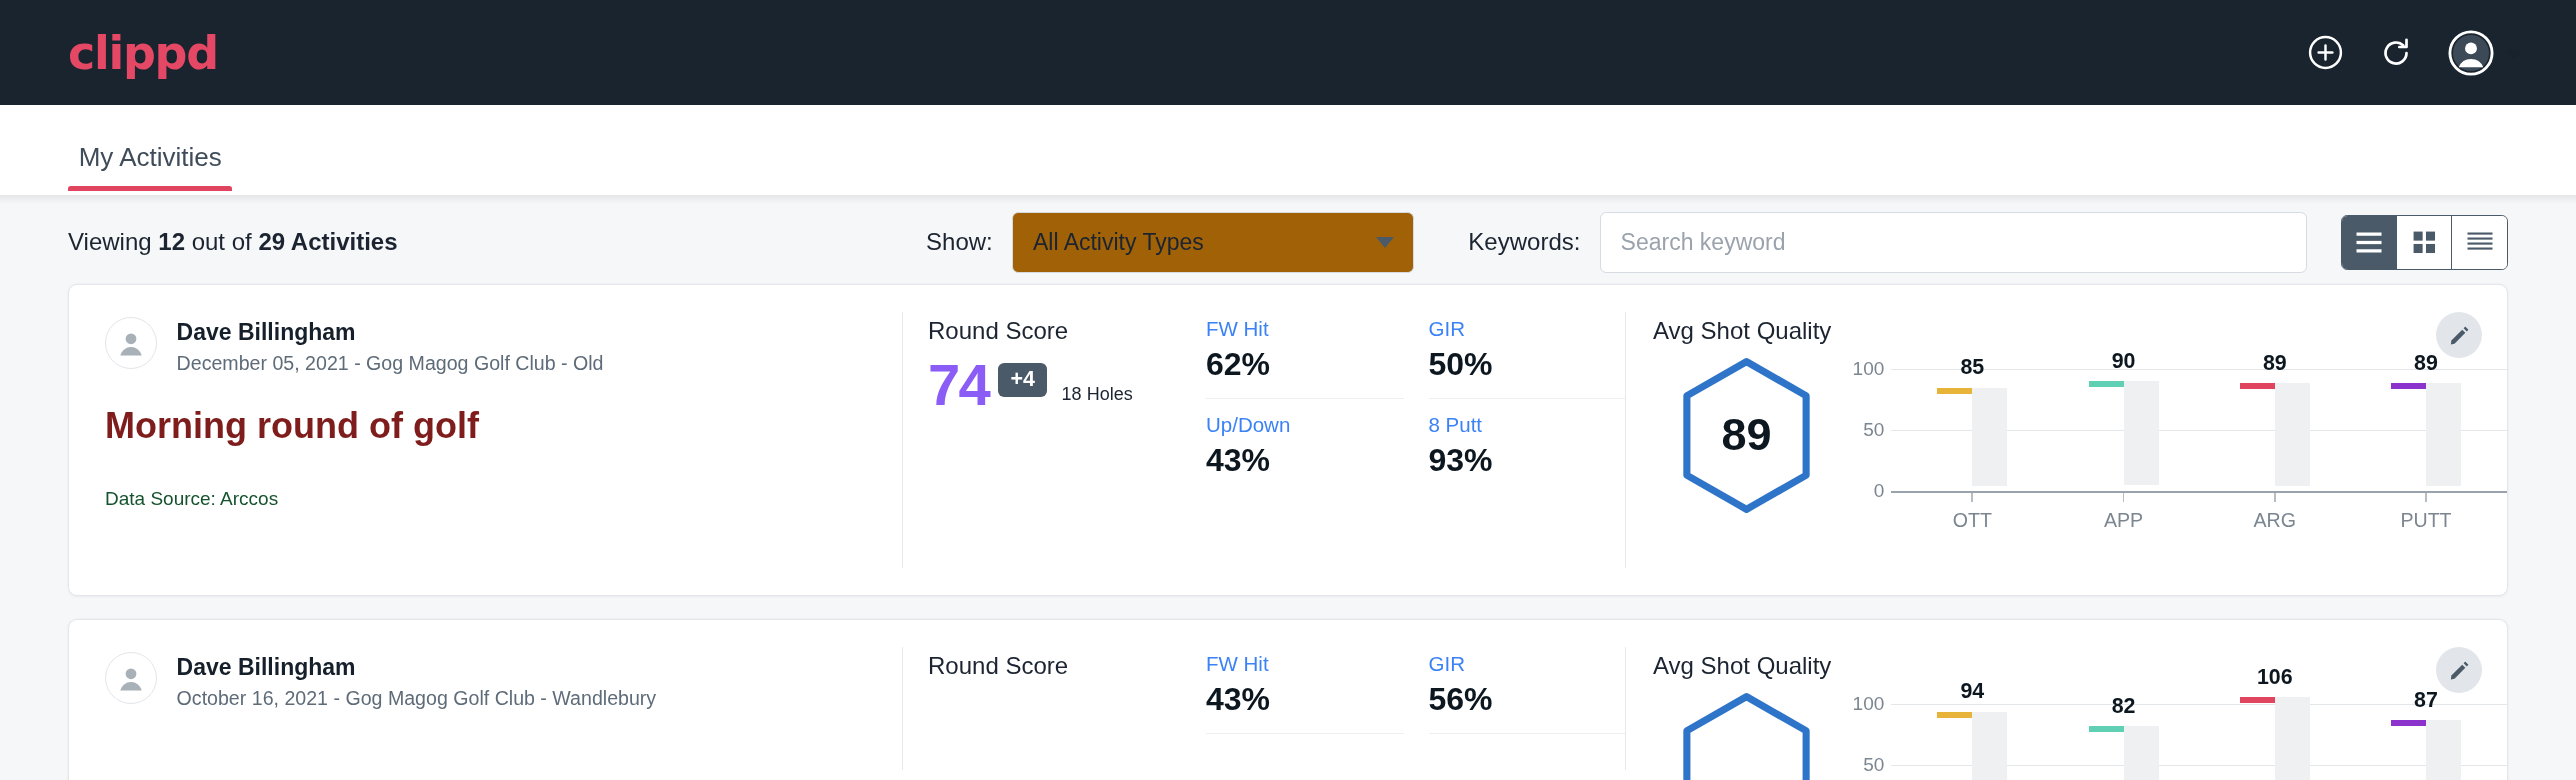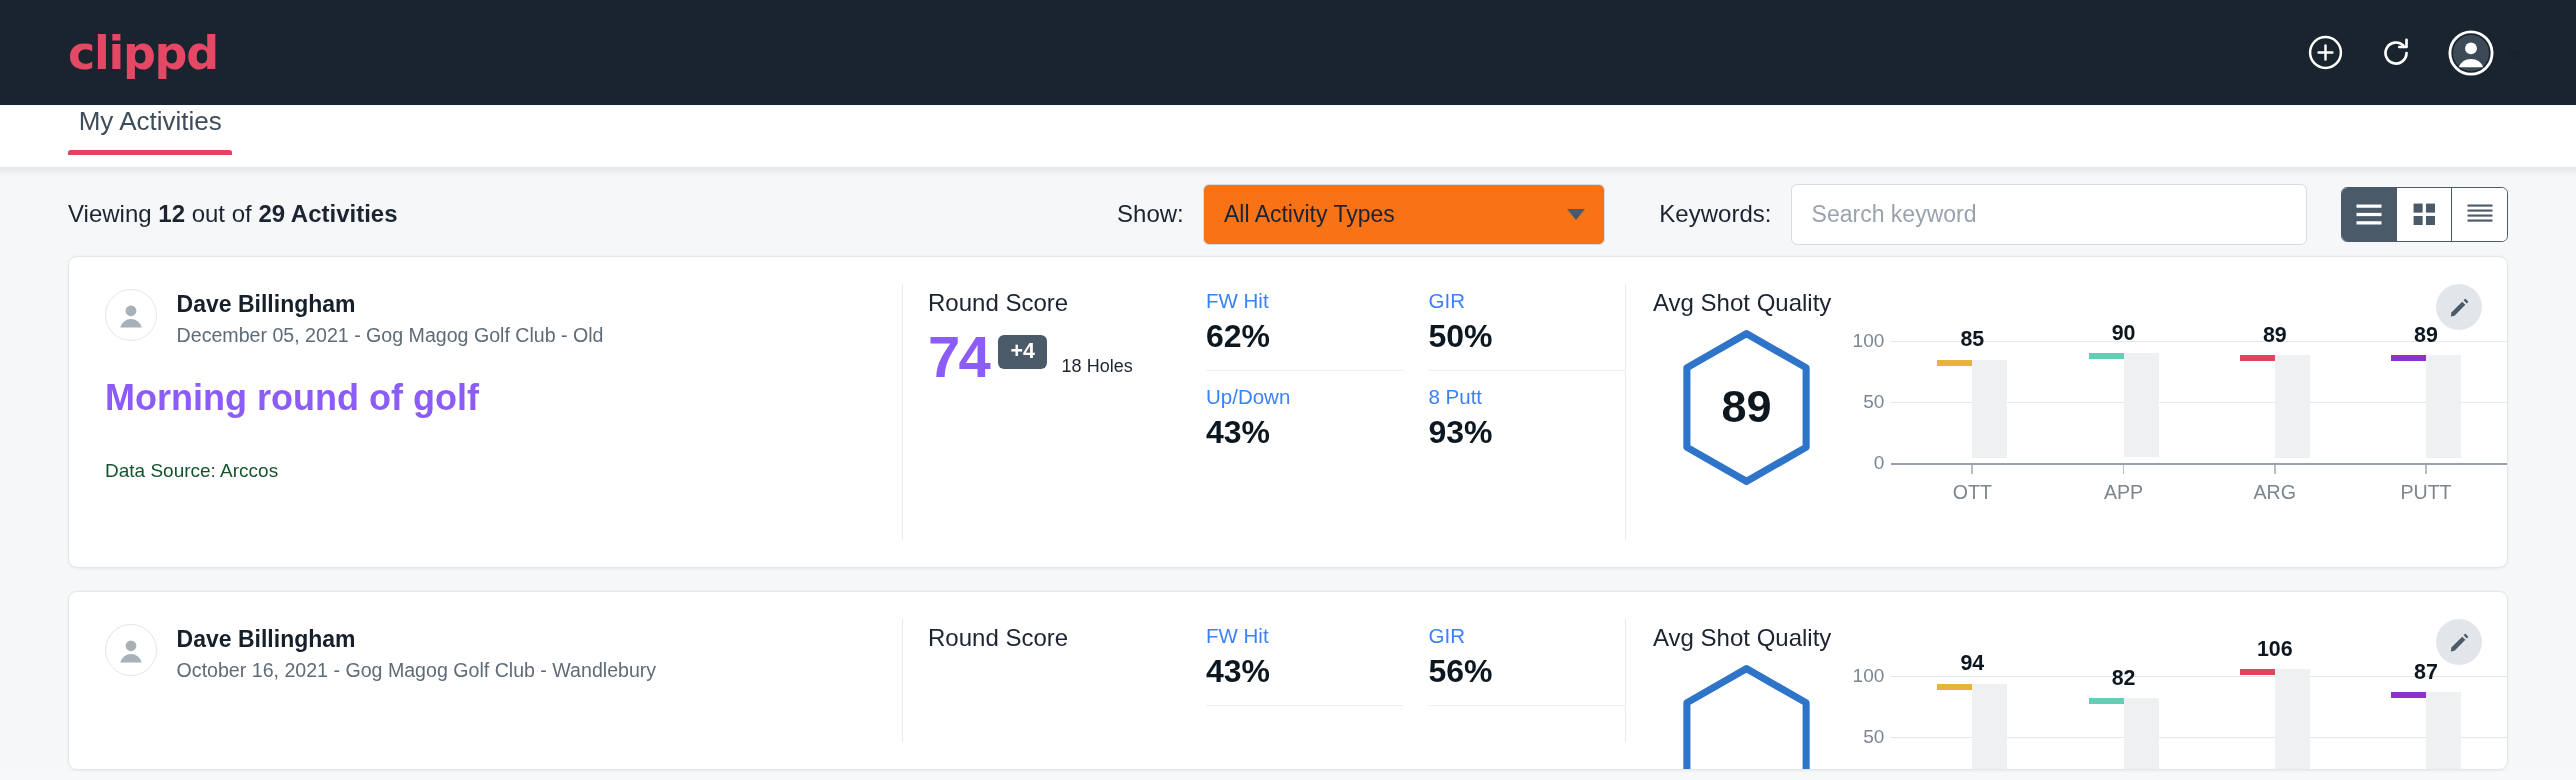--- a/index.html
+++ b/index.html
@@ -58,25 +58,25 @@
   .icon-btn {
     width: 39px; height: 39px;
     display: flex; align-items: center; justify-content: center;
     cursor: pointer;
   }
   .icon-btn svg { display: block; }
   .avatar-wrap { display: flex; align-items: center; gap: 12.5px; cursor: pointer; }
 
   
   .tabbar {
-    height: 62px;
+    height: 90px;
     background: #ffffff;
     display: flex;
     align-items: flex-end;
-    padding: 0 0 12px 68px;
+    padding: 0 0 4px 68px;
     position: relative;
     z-index: 10;
   }
   .tab {
     font-size: 26px;
     color: #3f4c59;
     padding: 0 10.7px 18px 10.7px;
     cursor: pointer;
     position: relative;
   }
@@ -113,39 +113,39 @@
   .viewing b { font-weight: 700; }
   .filter-mid {
     margin-left: auto;
     display: flex;
     align-items: center;
     gap: 0;
   }
   .lbl { font-size: 24px; color: #1b2430; margin-right: 19.6px; white-space: nowrap; }
   .select {
     width: 402px; height: 61px;
-    background: #f97316;
+    background: #a16207;
     border: 0.9px solid #d6dbe1;
     border-radius: 6.2px;
     display: flex; align-items: center;
     padding: 0 19.6px;
     font-size: 23px;
     color: #1b2430;
     cursor: pointer;
     margin-right: 54px;
   }
   .select .sel-chev {
     margin-left: auto;
     width: 0; height: 0;
     border-left: 9.8px solid transparent;
     border-right: 9.8px solid transparent;
     border-top: 11.6px solid #4b5a68;
   }
   .search {
-    width: 516px; height: 61px;
+    width: 707px; height: 61px;
     background: #fff;
     border: 0.9px solid #d6dbe1;
     border-radius: 6.2px;
     padding: 0 19.6px;
     font-size: 23px;
     color: #1b2430;
     font-family: "Liberation Sans", sans-serif;
     outline: none;
   }
   .search::placeholder { color: #9aa3ad; }
@@ -196,21 +196,21 @@
     width: 52px; height: 52px;
     border-radius: 50%;
     border: 1.8px solid #e2e6ea;
     background: #fff;
     display:flex; align-items:center; justify-content:center;
     flex: 0 0 auto;
   }
   .who-text { padding-top: 1.8px; }
   .who-name { font-size: 23px; font-weight: 700; color: #16202b; line-height: 1.15; }
   .who-sub { font-size: 19.6px; color: #5e6b78; margin-top: 7.1px; }
-  .title-big { font-size: 36px; font-weight: 700; color: #8b5cf6; margin-top: 30px; }
+  .title-big { font-size: 36px; font-weight: 700; color: #7f1d1d; margin-top: 30px; }
   .datasource { font-size: 19px; color: #14532d; margin-top: 41px; }
 
   .col-score {
     width: 303px;
     padding: 32px 0 0 25px;
   }
   .sect-label { font-size: 24px; color: #1b2430; }
   .score-row { display: flex; align-items: flex-end; margin-top: 12.5px; }
   .score-num {
     font-size: 58px; font-weight: 700; color: #8b5cf6; line-height: 0.92;

